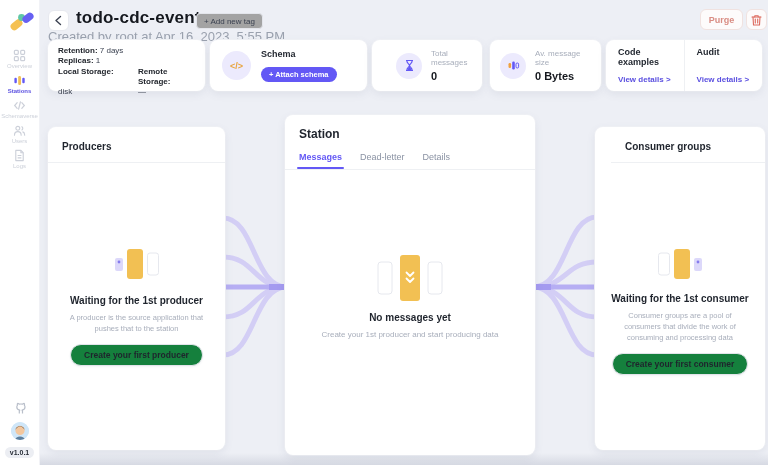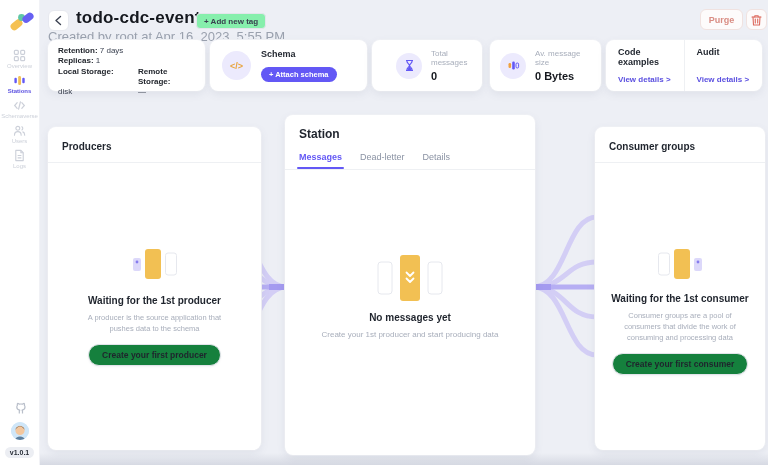--- a/index.html
+++ b/index.html
@@ -40,22 +40,22 @@
     position:absolute; left:48px; top:10px; width:21px; height:21px;
     background:#fff; border:1px solid #e7e9ef; border-radius:6px;
     display:flex; align-items:center; justify-content:center; cursor:pointer;
   }
   .page-title {
     position:absolute; left:76px; top:8px;
     font-size:17px; font-weight:bold; color:#15181e; letter-spacing:.2px;
   }
   .add-tag {
     position:absolute; left:196px; top:13px; height:16px;
-    background:#86efac; border:1px solid #e3e5eb; border-radius:4px;
-    font-family:inherit; font-size:8px; font-weight:bold; color:#3a4150;
+    background:#a3a3a3; border:1px solid #e3e5eb; border-radius:4px;
+    font-family:inherit; font-size:8px; font-weight:normal; color:#3a4150;
     padding:0 7px; cursor:pointer;
   }
   .created { position:absolute; left:48px; top:29px; font-size:13px; color:#9aa1ae; }
   .purge-btn {
     position:absolute; left:700px; top:9px; width:43px; height:21px;
     background:#fdfbfb; border:1px solid #f0e2e0; border-radius:6px;
     font-family:inherit; font-size:9px; font-weight:bold; color:#d98d84; cursor:pointer;
   }
   .trash-btn {
     position:absolute; left:746px; top:9px; width:21px; height:21px;
@@ -86,21 +86,21 @@
   .links-card { left:606px; top:40px; width:156px; height:51px; display:flex; }
   .links-half { flex:1; padding:7px 12px; display:flex; flex-direction:column; justify-content:space-between; }
   .links-half + .links-half { border-left:1px solid #eef0f3; }
   .links-title { font-size:9px; font-weight:bold; color:#1f242d; line-height:10px; max-width:55px; }
   .links-link { font-size:8px; font-weight:bold; color:#5b50e0; cursor:pointer; }
   
   .col-card .col-head {
     padding:14px 14px 10px 14px; font-size:10px; font-weight:bold; color:#1f242d;
     border-bottom:1px solid #eef0f3;
   }
-  .producers-card { left:48px; top:127px; width:213px; height:323px; }
+  .producers-card { left:48px; top:127px; width:177px; height:323px; }
   .consumers-card { left:595px; top:127px; width:170px; height:323px; }
   .station-card { left:285px; top:115px; width:250px; height:340px; }
   .station-head { padding:12px 14px 0 14px; }
   .station-title { font-size:12px; font-weight:bold; color:#1f242d; }
   .tabs { display:flex; gap:18px; margin-top:11px; }
   .tab { font-size:9px; color:#8a92a3; padding-bottom:7px; cursor:pointer; position:relative; }
   .tab.active { color:#6358f5; font-weight:bold; }
   .tab.active::after {
     content:""; position:absolute; left:-2px; right:-2px; bottom:0;
     height:2px; border-radius:2px; background:#6358f5;
@@ -294,21 +294,21 @@
 <div class="card col-card producers-card" style="z-index:2;">
   <div class="col-head">Producers</div>
   <div class="empty" style="top:122px;">
     <svg width="46" height="30" viewBox="0 0 46 30">
       <rect x="1" y="9" width="8" height="13" rx="2" fill="#dcd8fa"></rect>
       <circle cx="5" cy="13" r="1.4" fill="#867cee"></circle>
       <rect x="13" y="0" width="16" height="30" rx="3" fill="#f2c053"></rect>
       <rect x="33.5" y="4" width="11" height="22" rx="2.5" fill="#ffffff" stroke="#e6e8ee"></rect>
     </svg>
     <div class="empty-title" style="margin-top:12px;">Waiting for the 1st producer</div>
-    <div class="empty-desc" style="width:152px;">A producer is the source application that pushes data to the schema</div>
+    <div class="empty-desc" style="width:152px;">A producer is the source application that pushes that to the station</div>
     <button class="cta-btn">Create your first producer</button>
   </div>
 </div>
 
 <div class="card station-card" style="z-index:3;">
   <div class="station-head">
     <div class="station-title">Station</div>
     <div class="tabs">
       <span class="tab active">Messages</span>
       <span class="tab">Dead-letter</span>
@@ -324,21 +324,21 @@
         <path d="M29.5 17.5 L33 21 L36.5 17.5"></path>
         <path d="M29.5 23.5 L33 27 L36.5 23.5"></path>
       </g>
       <rect x="51" y="7" width="14" height="32" rx="3" fill="#ffffff" stroke="#e6e8ee"></rect>
     </svg>
     <div class="empty-title" style="margin-top:7px;">No messages yet</div>
     <div class="empty-desc" style="width:210px; font-size:8px;">Create your 1st producer and start producing data</div>
   </div>
 </div>
 
-<div class="card col-card consumers-card" style="z-index:2;">
+<div class="card col-card consumers-card" style="z-index:2;padding-left:16px;">
   <div class="col-head">Consumer groups</div>
   <div class="empty" style="top:122px;">
     <svg width="46" height="30" viewBox="0 0 46 30">
       <rect x="1.5" y="4" width="11" height="22" rx="2.5" fill="#ffffff" stroke="#e6e8ee"></rect>
       <rect x="17" y="0" width="16" height="30" rx="3" fill="#f2c053"></rect>
       <rect x="37" y="9" width="8" height="13" rx="2" fill="#dcd8fa"></rect>
       <circle cx="41" cy="13" r="1.4" fill="#867cee"></circle>
     </svg>
     <div class="empty-title" style="margin-top:10px;">Waiting for the 1st consumer</div>
     <div class="empty-desc" style="width:138px;">Consumer groups are a pool of consumers that divide the work of consuming and processing data</div>

